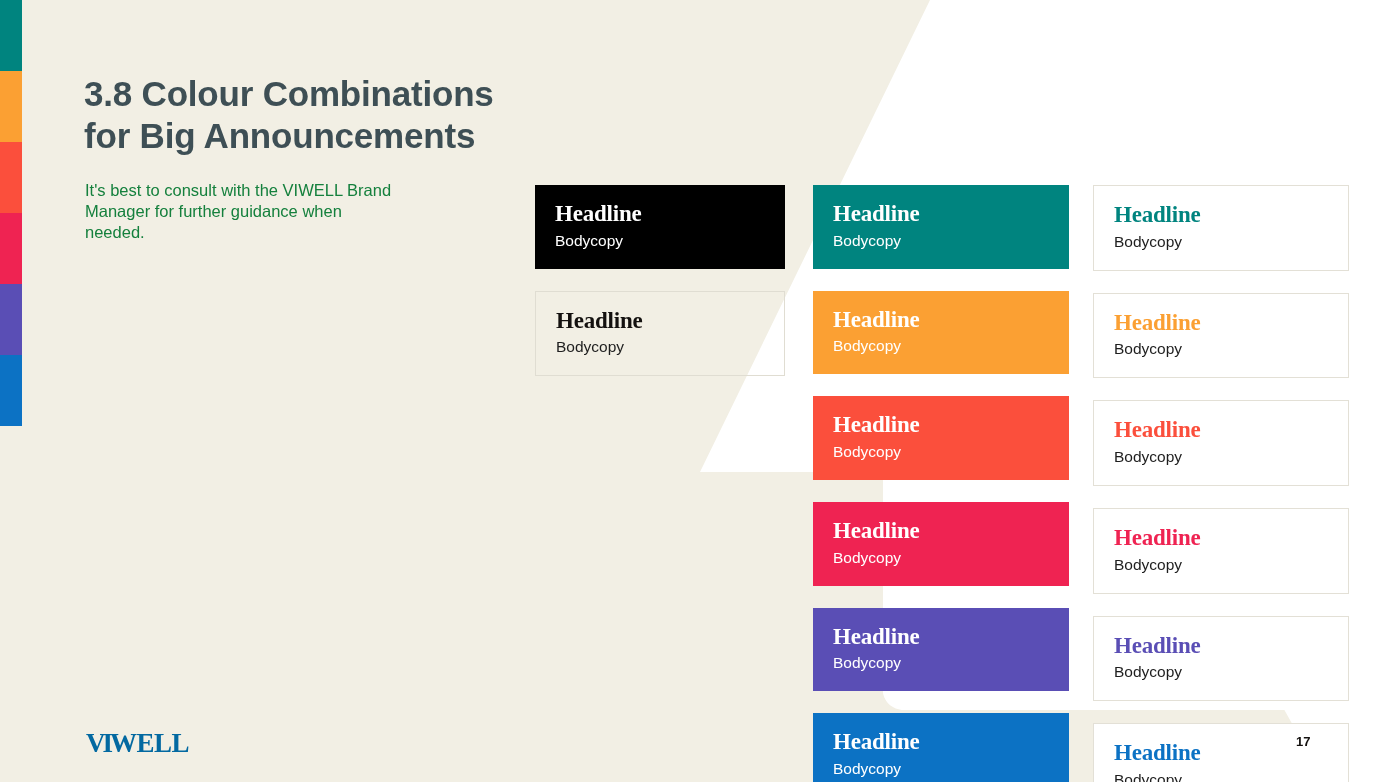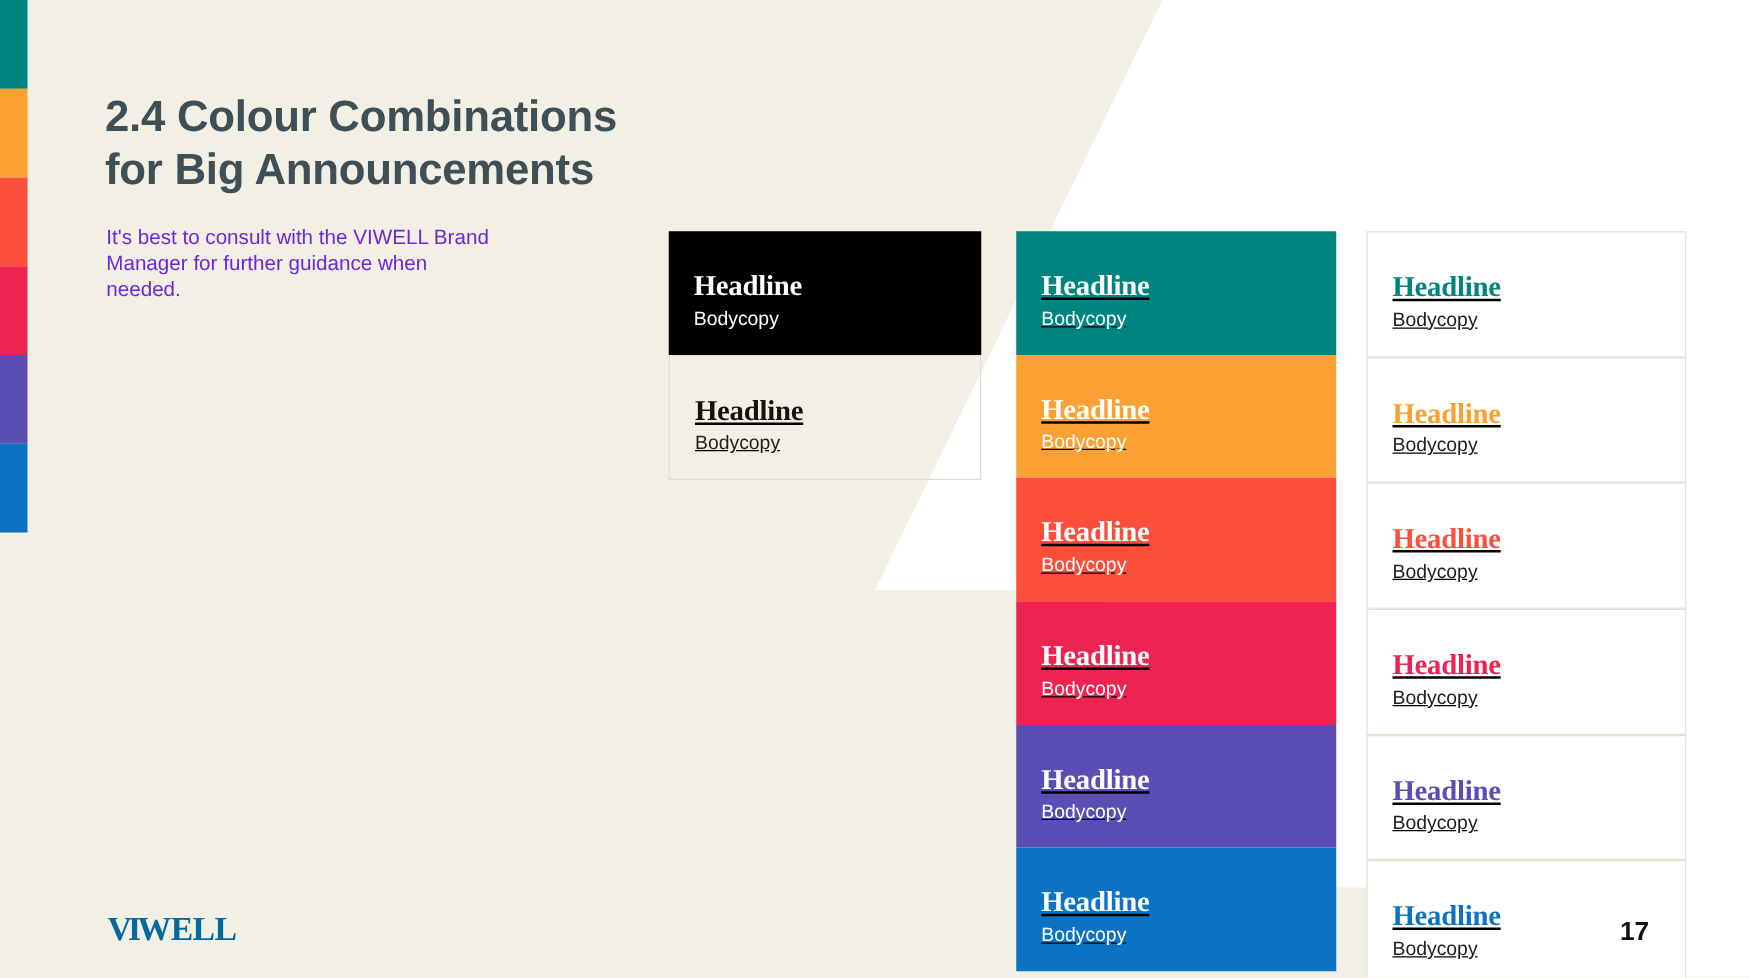--- a/index.html
+++ b/index.html
@@ -36,24 +36,23 @@
 
   
   .cards{position:absolute;left:535px;top:185px;z-index:4;}
   .col{position:absolute;top:0;width:250px;}
   .col-1{left:0;width:250px;}
   .col-2{left:278px;width:256px;}
   .col-3{left:558px;width:256px;}
 
   .card{
     box-sizing:border-box;
-    padding:32px 20px 19px 20px;
-    margin-bottom:0;
+    padding:17px 20px 19px 20px;
+    margin-bottom:22px;
     min-height:72px;
-    text-decoration:underline;
   }
   .card-headline{
     font-family:"Liberation Serif", serif;
     font-weight:bold;
     font-size:23px;
     line-height:1.08;
     letter-spacing:-0.2px;
     margin:0 0 5px 0;
   }
   .card-body{
@@ -67,21 +66,21 @@
   
   .logo{
     position:absolute;left:86px;top:728px;z-index:5;
     font-family:"Liberation Serif", serif;
     font-weight:bold;font-size:27px;letter-spacing:-0.5px;
     color:#0369a1;
   }
   .logo .vi{letter-spacing:-3px;}
   .page-num{
     position:absolute;left:1296px;top:734px;z-index:5;
-    font-size:21px;font-weight:bold;color:#14110F;
+    font-size:13px;font-weight:bold;color:#14110F;
   }
 </style>
 </head>
 <body style="background: rgb(242, 239, 228);">
 
 <div class="slide">
 
   <svg class="bg-shape" viewBox="0 0 1400 782" preserveAspectRatio="none">
     <path id="bgpath" d="M 930,0 L 1400,0 L 1400,782 L 1340,782
              C 1330,782 1322,778 1318,770
@@ -122,25 +121,25 @@
 
   <div class="edge-strip">
     <div class="edge-band" style="background: rgb(0, 132, 127);"></div>
     <div class="edge-band" style="background: rgb(251, 160, 51);"></div>
     <div class="edge-band" style="background: rgb(251, 79, 60);"></div>
     <div class="edge-band" style="background: rgb(239, 35, 82);"></div>
     <div class="edge-band" style="background: rgb(90, 78, 181);"></div>
     <div class="edge-band" style="background: rgb(12, 114, 196);"></div>
   </div>
 
-  <h1 class="title" style="color: rgb(62, 79, 85);">2.4 Colour Combinations
+  <h1 class="title" style="color: rgb(62, 79, 85);">3.8 Colour Combinations
 for Big Announcements</h1>
 
   <div class="body-col">
-    <p class="para" style="color: #6d28d9;">It's best to consult with the VIWELL Brand
+    <p class="para" style="color: #15803d;">It's best to consult with the VIWELL Brand
 Manager for further guidance when
 needed.</p>
   </div>
 
   <div class="cards">
     <div class="col col-1">
         <div class="card" style="background: rgb(0, 0, 0);">
           <div class="card-headline" style="color: rgb(255, 255, 255);">Headline</div>
           <div class="card-body" style="color: rgb(255, 255, 255);">Bodycopy</div>
         </div>

